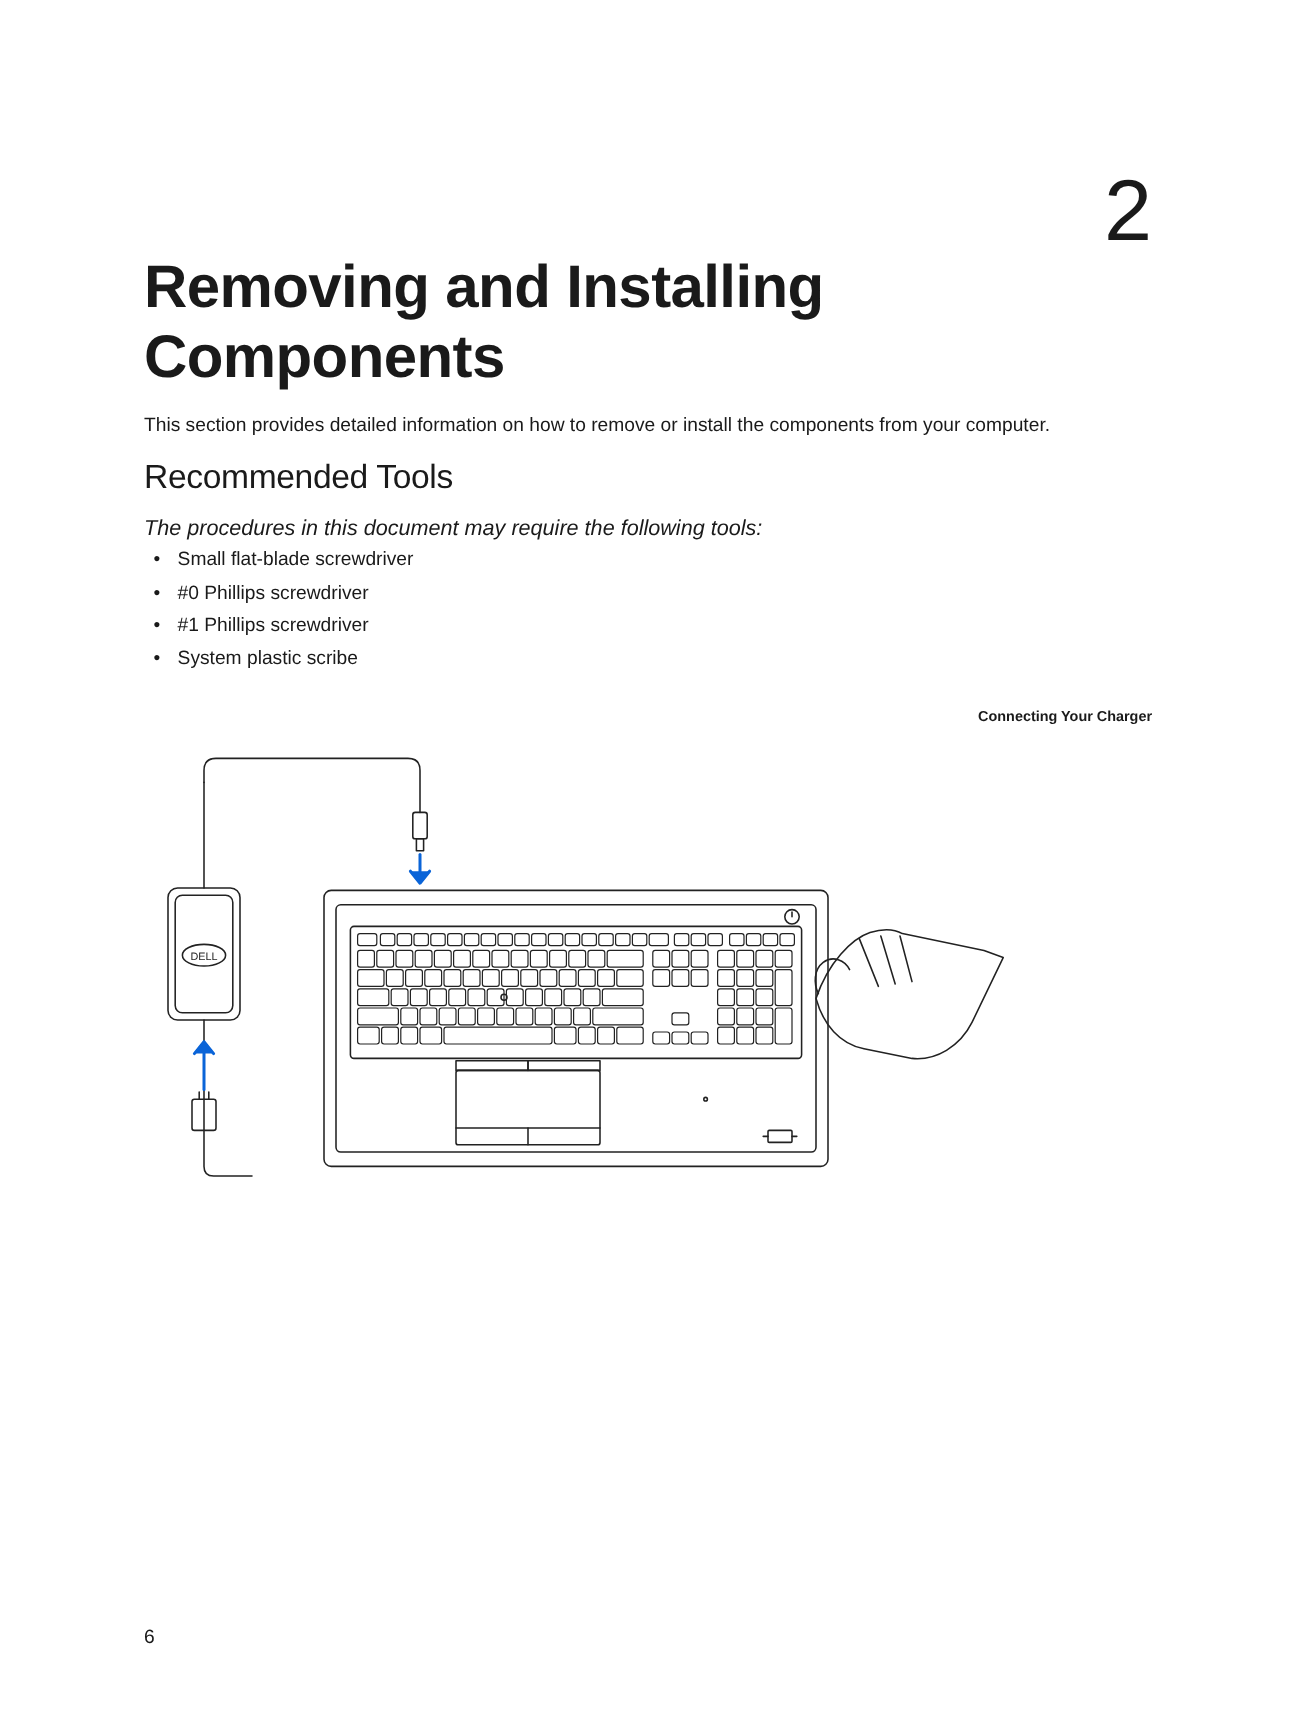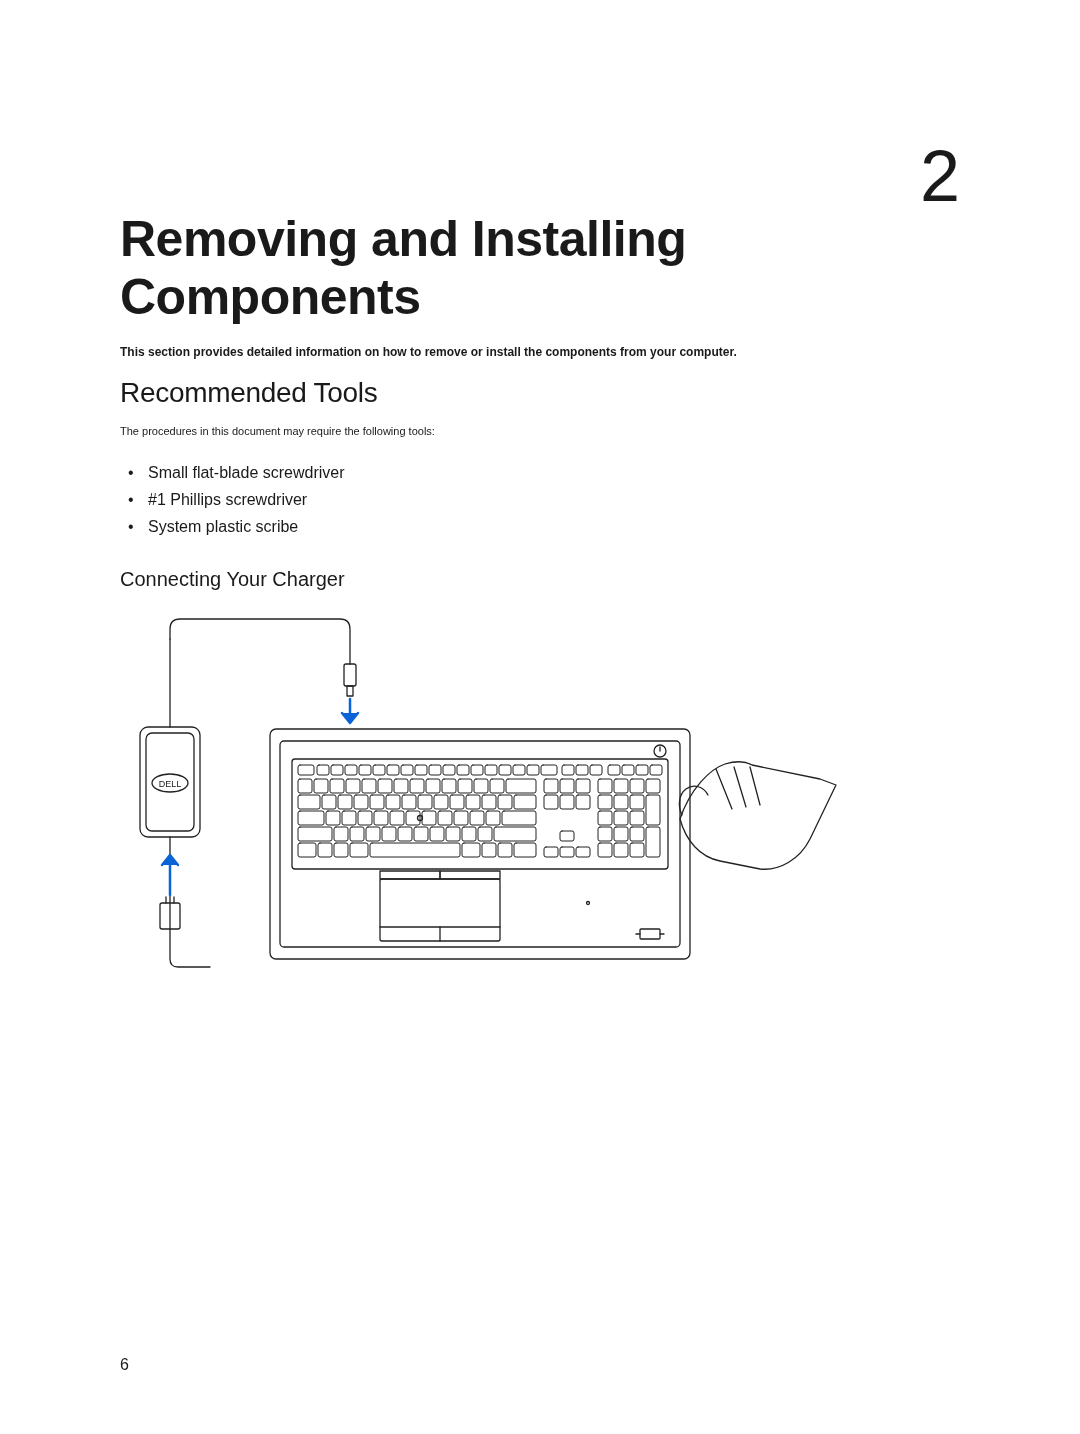--- a/index.html
+++ b/index.html
@@ -1,26 +1,26 @@
 <!DOCTYPE html>
 <html><head>
 <meta charset="utf-8">
 <style>
   * { box-sizing: border-box; margin: 0; padding: 0; }
   html, body { width: 1080px; height: 1434px; background: #fff; font-family: "Segoe UI", "Trebuchet MS", Arial, sans-serif; color: #1a1a1a; }
   .page { width: 1080px; height: 1434px; padding: 140px 120px 60px 120px; position: relative; }
   .chapter-num { position: absolute; top: 135px; right: 120px; font-size: 72px; font-weight: 400; color: #1a1a1a; }
   h1 { font-size: 50px; font-weight: 700; margin-bottom: 18px; margin-top: 70px; letter-spacing: -0.5px; }
-  .intro { font-size: 12px; line-height: 1.4; max-width: 800px; font-weight: bold; }
+  .intro { font-size: 16px; line-height: 1.4; max-width: 800px; }
   h2 { font-size: 28px; font-weight: 400; margin-top: 16px; margin-bottom: 16px; letter-spacing: -0.3px; }
-  .tools-intro { font-size: 11px; margin-bottom: 22px; }
+  .tools-intro { font-size: 18px; margin-bottom: 2px; font-style: italic; }
   ul.tools { list-style: none; padding-left: 0; margin-bottom: 28px; }
   ul.tools li { font-size: 16px; line-height: 1.7; padding-left: 28px; position: relative; }
   ul.tools li::before { content: "•"; position: absolute; left: 8px; top: 0; font-size: 16px; }
-  h3 { font-size: 20px; font-weight: 400; margin-top: 10px; margin-bottom: 18px; }
+  h3 { font-size: 12px; font-weight: 700; margin-top: 10px; margin-bottom: 18px; text-align: right; }
   .figure { margin-top: 6px; }
   .figure svg { display: block; }
   .page-number { position: absolute; bottom: 60px; left: 120px; font-size: 16px; }
 </style>
 </head>
 <body>
 
 <div class="page">
 
   <div class="chapter-num">2</div>
@@ -28,20 +28,21 @@
   <h1>Removing and Installing Components</h1>
 
   <p class="intro">This section provides detailed information on how to remove or install the components from your computer.</p>
 
   <h2>Recommended Tools</h2>
 
   <p class="tools-intro">The procedures in this document may require the following tools:</p>
 
   <ul class="tools">
     <li>Small flat-blade screwdriver</li>
+    <li>#0 Phillips screwdriver</li>
     <li>#1 Phillips screwdriver</li>
     <li>System plastic scribe</li>
   </ul>
 
 
   <h3>Connecting Your Charger</h3>
 
   <div class="figure">
     <svg width="720" height="360" viewBox="0 0 720 360" aria-label="Line drawing of a Dell laptop top view with keyboard and trackpad. A power adapter labeled DELL is shown to the left with a cable; a blue arrow points up from the wall plug into the adapter, and a second blue arrow points down from the barrel connector into the charging port on the laptop's rear edge. A hand on the right reaches toward the power button at the upper-right of the keyboard deck.">
       <g stroke="#222" stroke-width="1.3" fill="none" stroke-linejoin="round" stroke-linecap="round">

